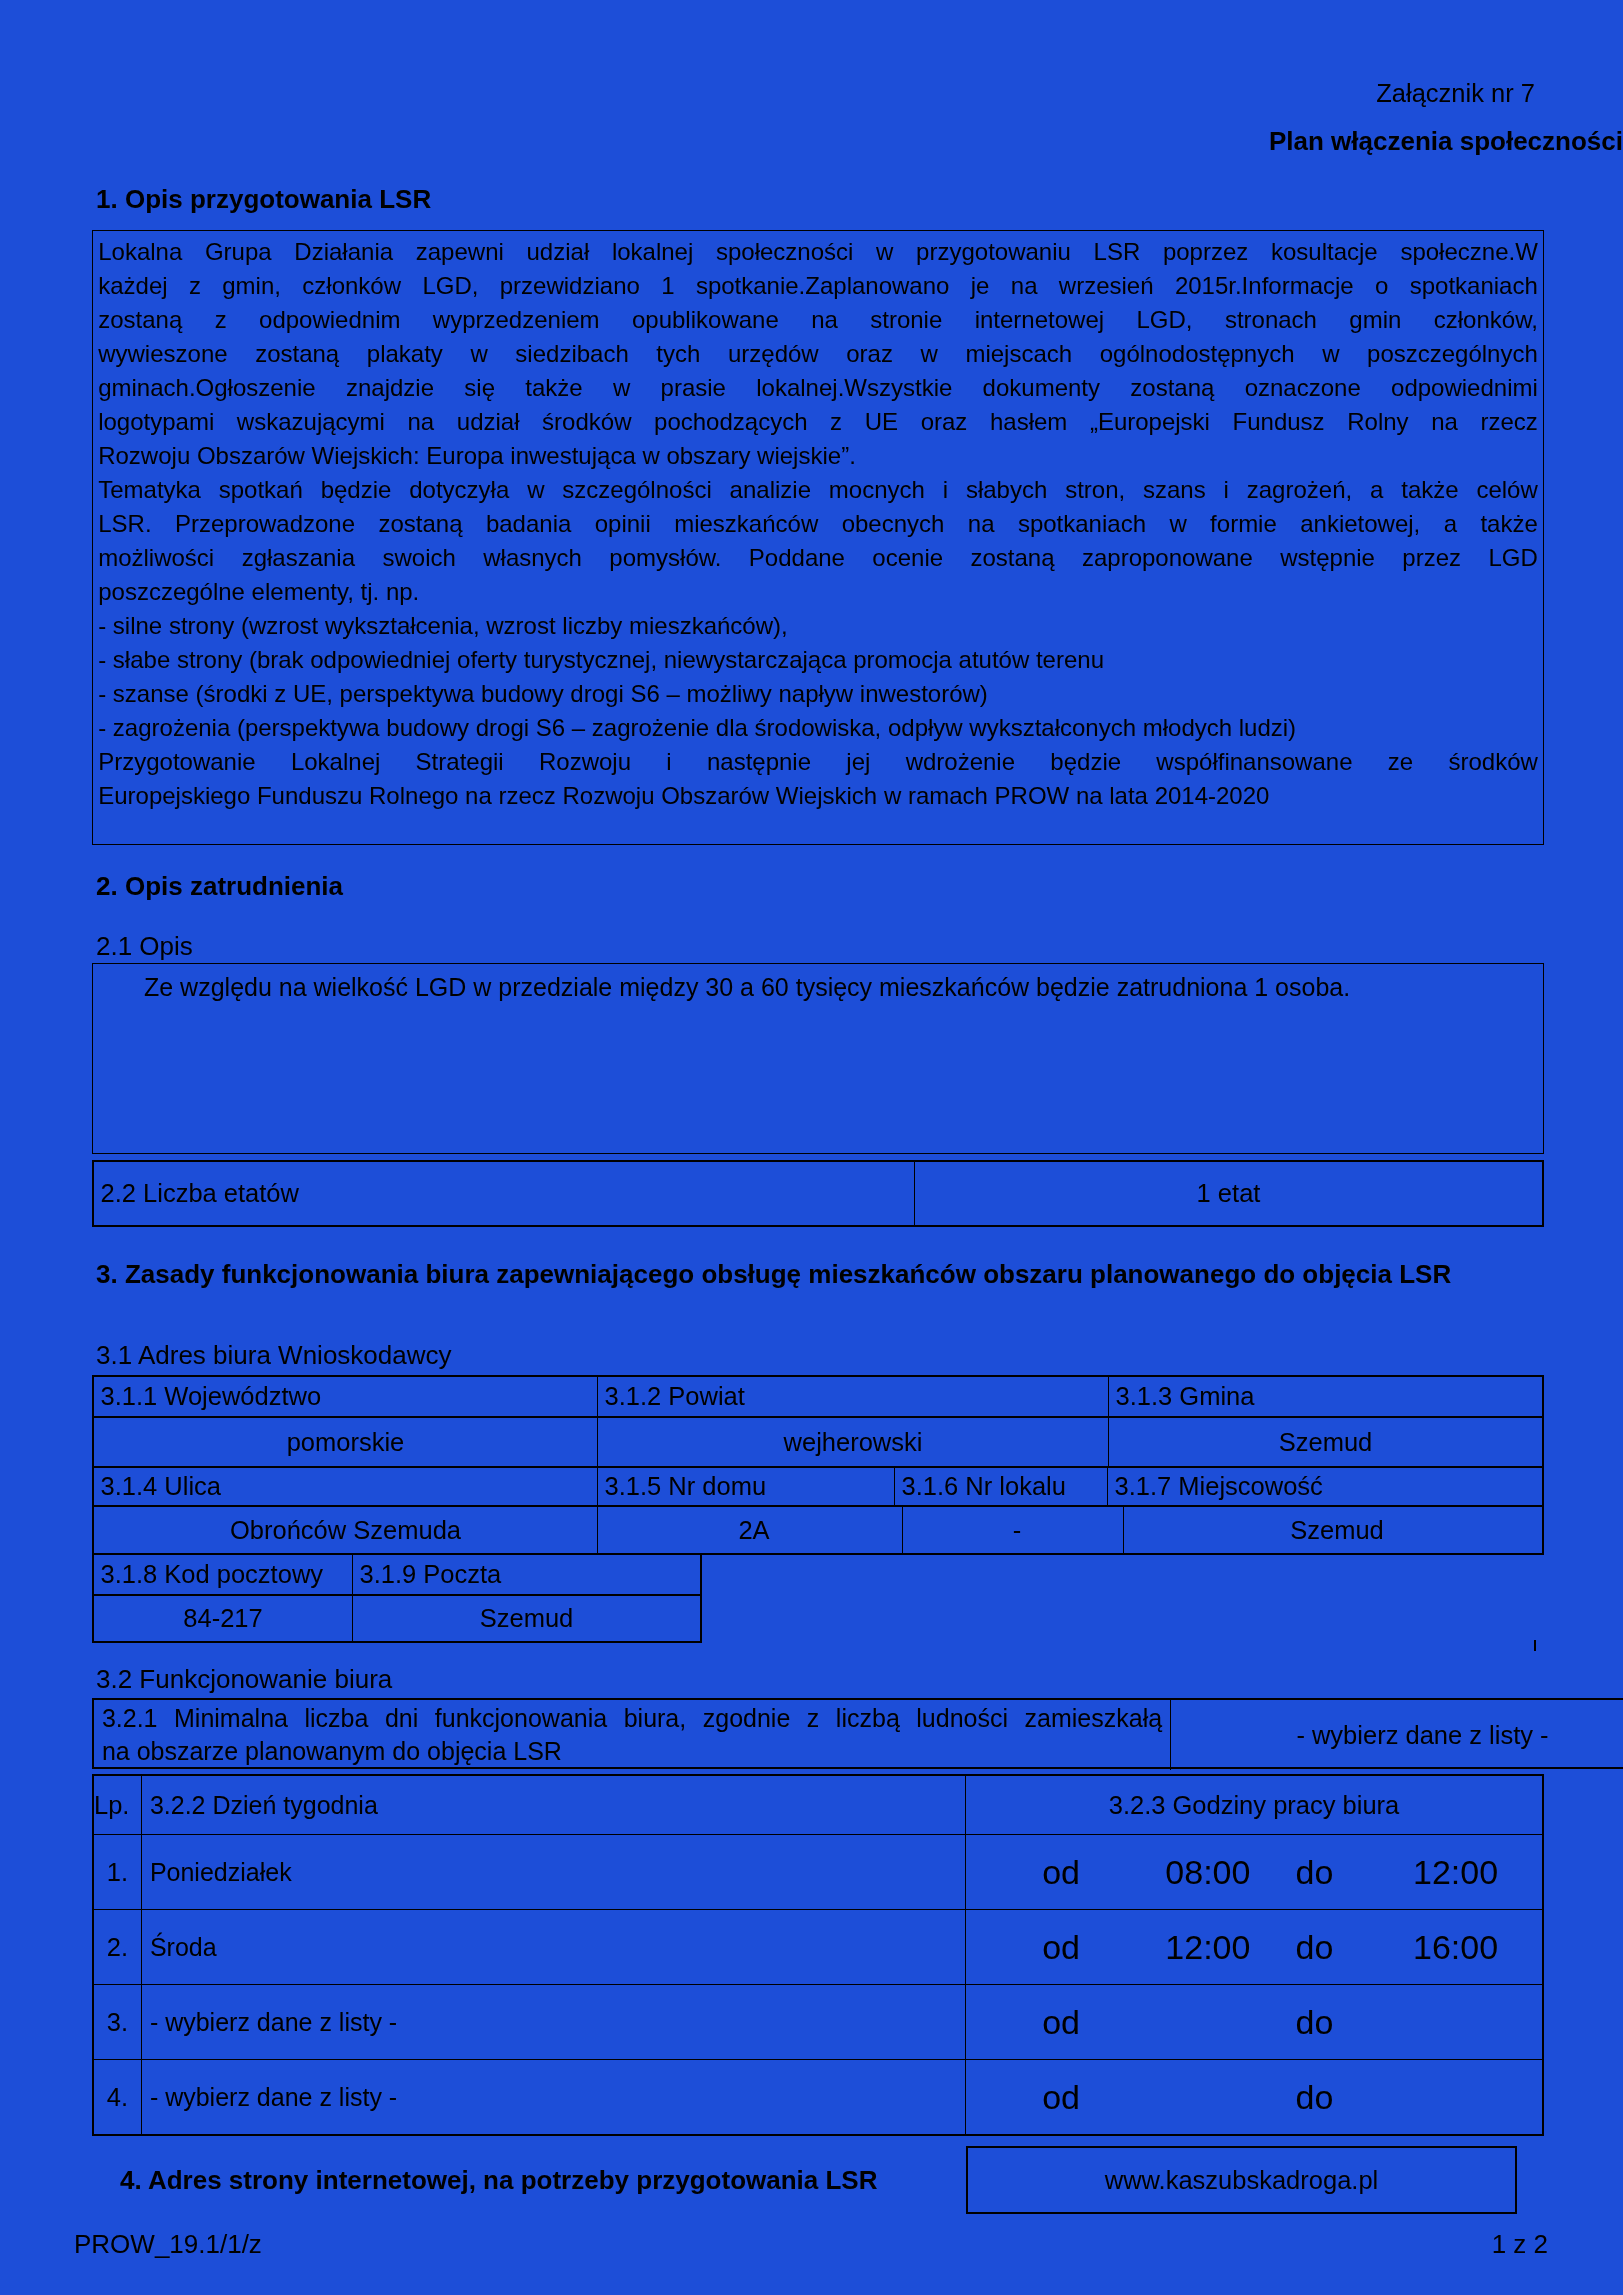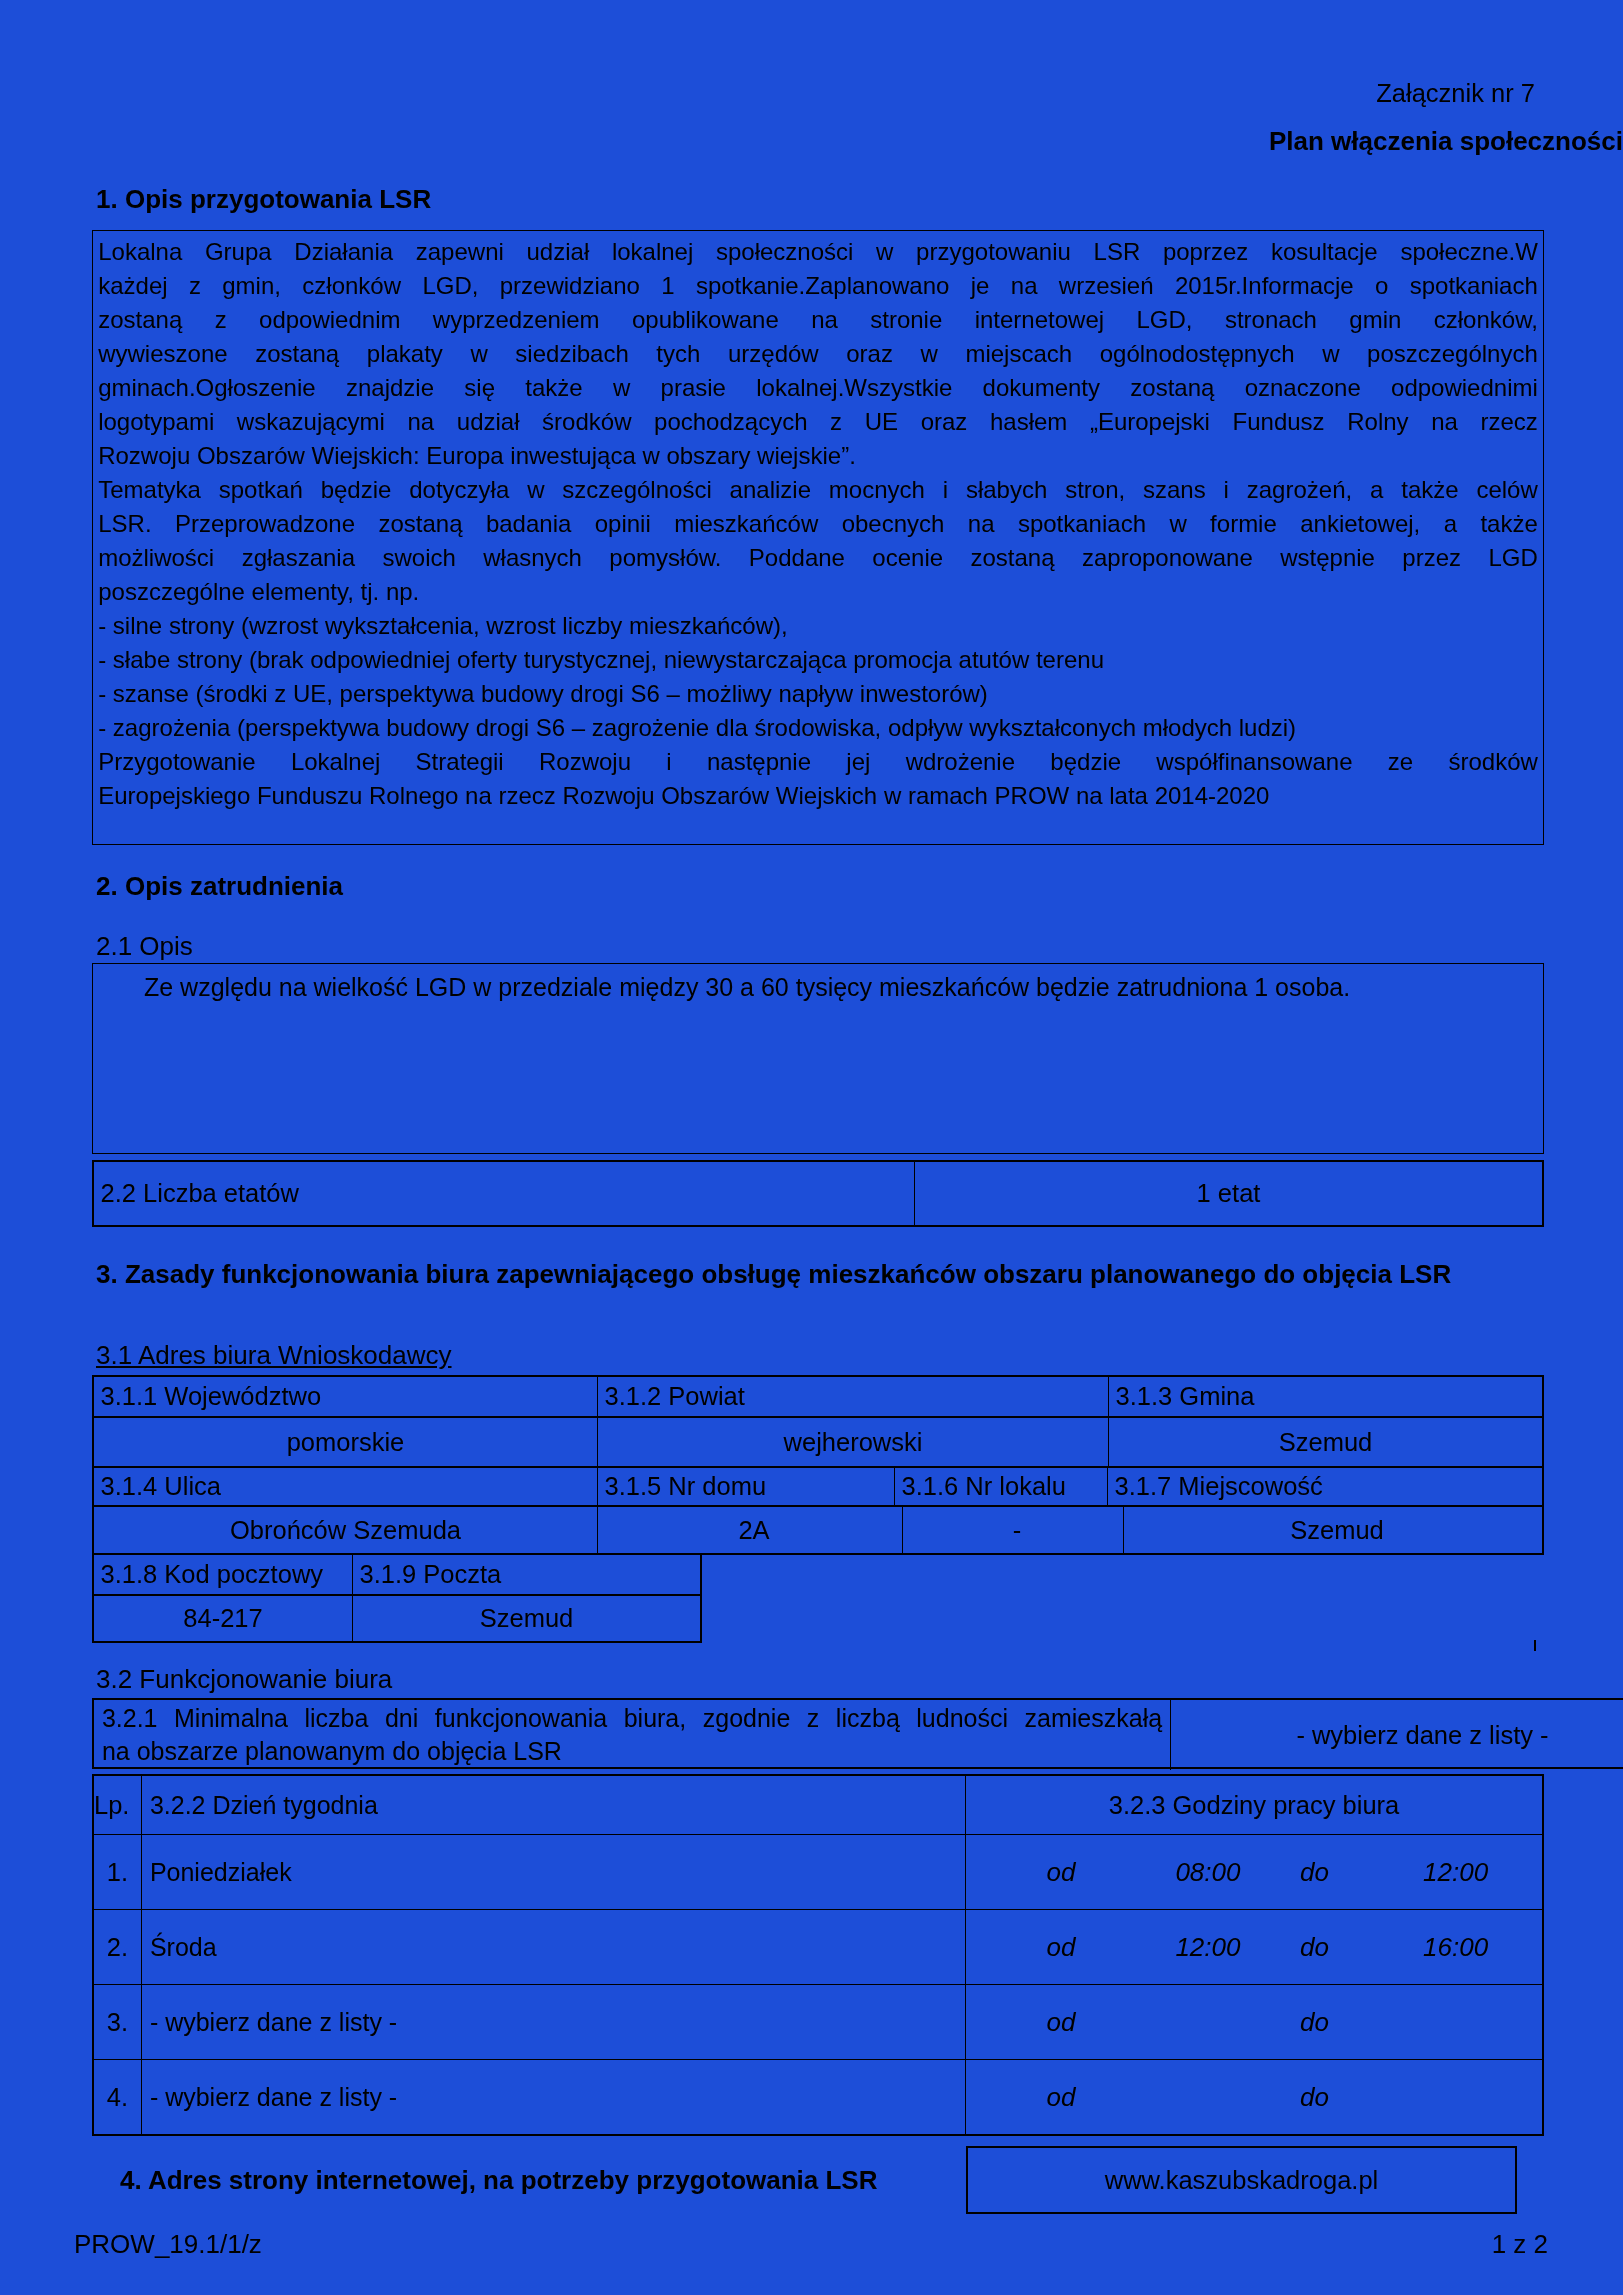--- a/index.html
+++ b/index.html
@@ -34,21 +34,21 @@
     top: 963px; left: 92px; width: 1452px; height: 191px;
     border: 1.3px solid #000; padding: 9.2px 6.5px 0 51px; font-size: 25px;
   }
   #t22 {
     top: 1160px; left: 92px; width: 1452px; height: 67px;
     border: 2px solid #000; display: grid; grid-template-columns: 821px 1fr;
   }
 
   
   #h3    { top: 1259px; left: 96px; }
-  #lbl31 { top: 1340px; left: 96px; text-decoration: underline; }
+  #lbl31 { top: 1340px; left: 96px; }
   #addr  { top: 1375px; left: 92px; width: 1452px; border: 2px solid #000; }
   #kod   { top: 1553px; left: 92px; width: 610px;  border: 2px solid #000; }
   .grow  { display: grid; }
   #addr .r1 { grid-template-columns: 504px 511px 1fr; height: 39px; }
   #addr .r2 { grid-template-columns: 504px 511px 1fr; height: 50px; border-top: 2.6px solid #000; }
   #addr .r3 { grid-template-columns: 504px 297px 213px 1fr; height: 39px; border-top: 2px solid #000; }
   #addr .r4 { grid-template-columns: 504px 297px 213px 1fr; height: 48px; border-top: 2.6px solid #000; gap: 8px; }
   #kod .r1  { grid-template-columns: 259px 1fr; height: 39px; }
   #kod .r2  { grid-template-columns: 259px 1fr; height: 47px; border-top: 2px solid #000; }
 
@@ -64,21 +64,21 @@
   }
   #t321 .txt { padding: 2px 7.9px; line-height: 33px; font-size: 25px; }
 
   
   #sched { top: 1774px; left: 92px; width: 1452px; border: 2px solid #000; }
   #sched .hd { grid-template-columns: 48px 824px 1fr; height: 58px; }
   #sched .rw { grid-template-columns: 48px 824px 1fr; height: 75px; border-top: 1.3px solid #000; }
   #sched .day { padding-left: 7.9px; font-size: 25px; }
   .hours {
     display: grid; grid-template-columns: 33% 18% 19% 30%;
-    align-items: center; justify-items: center; font-size: 26px; font-style: italic;
+    align-items: center; justify-items: center; font-size: 34px;
   }
 
   #mark { top: 1640px; left: 1534px; width: 2px; height: 10.5px; background: #000; }
 
   
   #h4 { top: 2165px; left: 96px; margin-left: 24px; }
   #webbox {
     top: 2146px; left: 966px; width: 551px; height: 68px;
     border: 2px solid #000; display: flex; align-items: center; justify-content: center;
     font-size: 25.5px;

